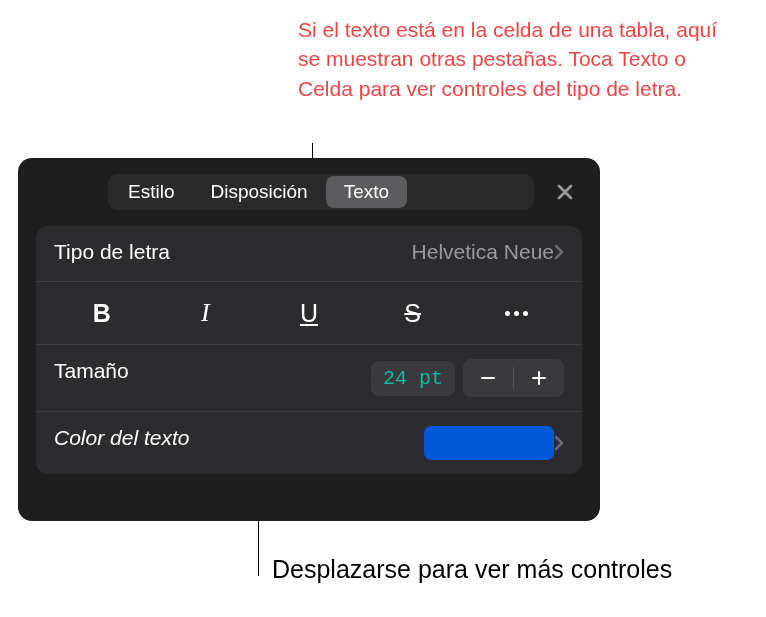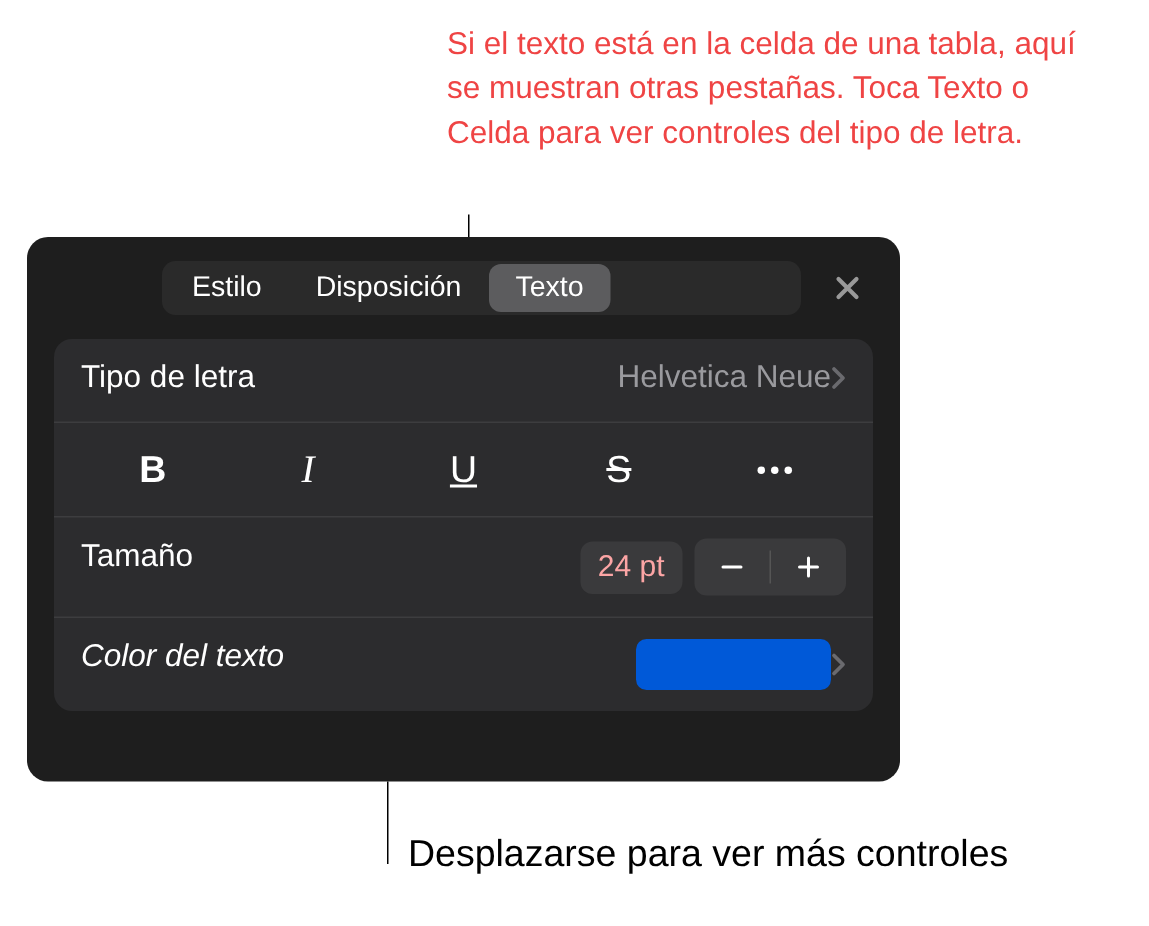--- a/index.html
+++ b/index.html
@@ -156,23 +156,24 @@
     .more-dots span {
       width: 5px;
       height: 5px;
       background: #fff;
       border-radius: 50%;
     }
     .size-value-box {
       background: #3a3a3c;
       padding: 6px 12px;
       border-radius: 8px;
-      color: #fca5a5;
+      color: #14b8a6;
       font-size: 20px;
       margin-right: 8px;
+      font-family: Liberation Mono, monospace;
     }
     .stepper {
       display: flex;
       background: #3a3a3c;
       border-radius: 8px;
       overflow: hidden;
     }
     .stepper-btn {
       width: 50px;
       height: 38px;

